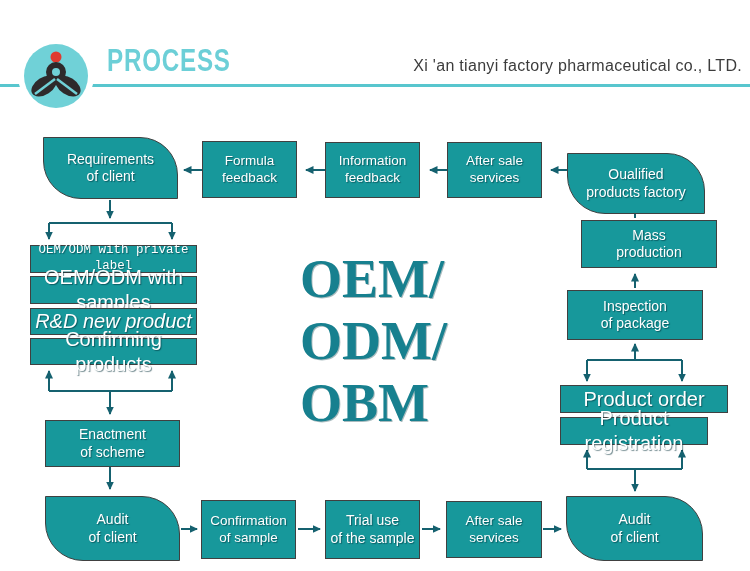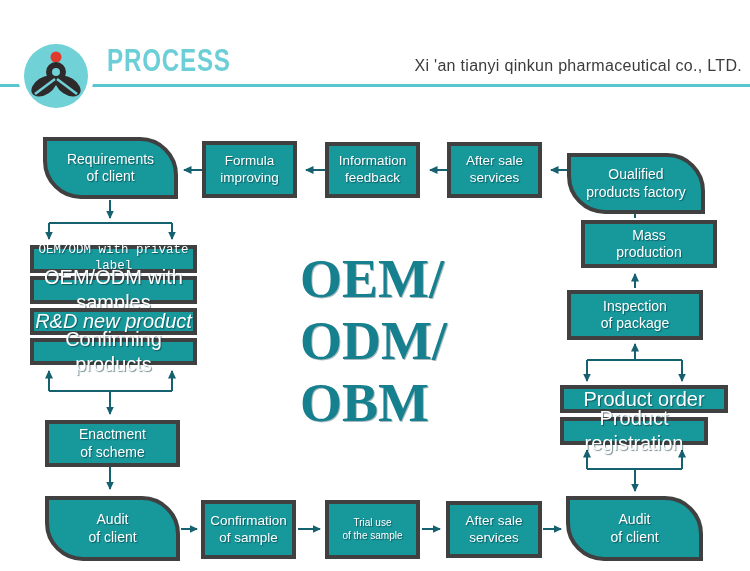--- a/index.html
+++ b/index.html
@@ -8,26 +8,26 @@
 
   
   .rule{position:absolute;left:0;top:84px;width:750px;height:3px;background:#58c6ce;}
   .logo-halo{position:absolute;left:18px;top:38px;width:76px;height:76px;border-radius:50%;background:#fff;}
   .logo-circle{position:absolute;left:24px;top:44px;width:64px;height:64px;border-radius:50%;background:#70d1d7;}
   .process-title{position:absolute;left:107px;top:45px;font-size:31px;font-weight:700;
         color:#6ccfd7;letter-spacing:1px;transform:scaleX(0.78);transform-origin:left top;line-height:1;}
   .company{position:absolute;right:8px;top:57px;font-size:16px;color:#3c3c3c;letter-spacing:0.3px;}
 
   
-  .box{position:absolute;background:#17989b;border:4px solid #404040;color:#fff;
+  .box{position:absolute;background:#17989b;border:1px solid #404040;color:#fff;
        display:flex;align-items:center;justify-content:center;text-align:center;
        box-sizing:border-box;}
   .leaf{border-radius:0 38px 0 38px;}
   .lbl{white-space:pre-line;line-height:1.25;text-shadow:1px 1px 1px rgba(0,45,55,.55);}
-  .fs12{font-size:12.5px;font-family:Liberation Mono, monospace;} .fs13{font-size:10px;} .fs135{font-size:13.5px;}
+  .fs12{font-size:12.5px;font-family:Liberation Mono, monospace;} .fs13{font-size:14px;} .fs135{font-size:13.5px;}
   .fs14{font-size:14px;}  .fs145{font-size:20px;}
 
   
   svg.arrows{position:absolute;left:0;top:0;}
   .ln{stroke:#15616f;stroke-width:2;fill:none;}
 
   
   .center-title{position:absolute;left:300px;top:248px;color:#17808f;
        font-family:"Liberation Serif",serif;font-weight:700;font-size:54px;line-height:62px;
        text-shadow:1px 1px 0 rgba(10,60,70,.35);}
@@ -43,21 +43,21 @@
     <svg width="64" height="64" viewBox="0 0 64 64">
       <circle cx="32" cy="13" r="5.5" fill="#e03a2f"></circle>
       <circle cx="32" cy="28" r="7" fill="none" stroke="#2e2a2b" stroke-width="6"></circle>
       <ellipse cx="20" cy="42" rx="14" ry="8.5" transform="rotate(-33 20 42)" fill="#2e2a2b"></ellipse>
       <ellipse cx="44" cy="42" rx="14" ry="8.5" transform="rotate(33 44 42)" fill="#2e2a2b"></ellipse>
       <path d="M31 35 L11 50" stroke="#70d1d7" stroke-width="2.5" fill="none"></path>
       <path d="M33 35 L53 50" stroke="#70d1d7" stroke-width="2.5" fill="none"></path>
     </svg>
   </div>
   <div class="process-title">PROCESS</div>
-  <div class="company">Xi 'an tianyi qinkun pharmaceutical co., LTD.</div>
+  <div class="company">Xi 'an tianyi factory pharmaceutical co., LTD.</div>
 
   <svg class="arrows" width="750" height="571" viewBox="0 0 750 571">
     <defs>
       <marker id="ah" markerWidth="10" markerHeight="9" refX="7.5" refY="4" orient="auto" markerUnits="userSpaceOnUse">
         <path d="M0,0 L8.5,4 L0,8 Z" fill="#15616f"></path>
       </marker>
     </defs>
 
     <path class="ln" d="M567,170 H551" marker-end="url(#ah)"></path>
     <path class="ln" d="M447,170 H430" marker-end="url(#ah)"></path>
@@ -97,21 +97,21 @@
     <div>ODM/</div>
     <div>OBM</div>
   </div>
 
   <div class="box leaf" style="left:43px;top:137px;width:135px;height:62px;">
     <span class="lbl fs14">Requirements
 of client</span>
     </div>
   <div class="box" style="left:202px;top:141px;width:95px;height:57px;">
     <span class="lbl fs135">Formula
-improving</span>
+feedback</span>
     </div>
   <div class="box" style="left:325px;top:142px;width:95px;height:56px;">
     <span class="lbl fs135">Information
 feedback</span>
     </div>
   <div class="box" style="left:447px;top:142px;width:95px;height:56px;">
     <span class="lbl fs135">After sale
 services</span>
     </div>
   <div class="box leaf" style="left:567px;top:153px;width:138px;height:61px;">

